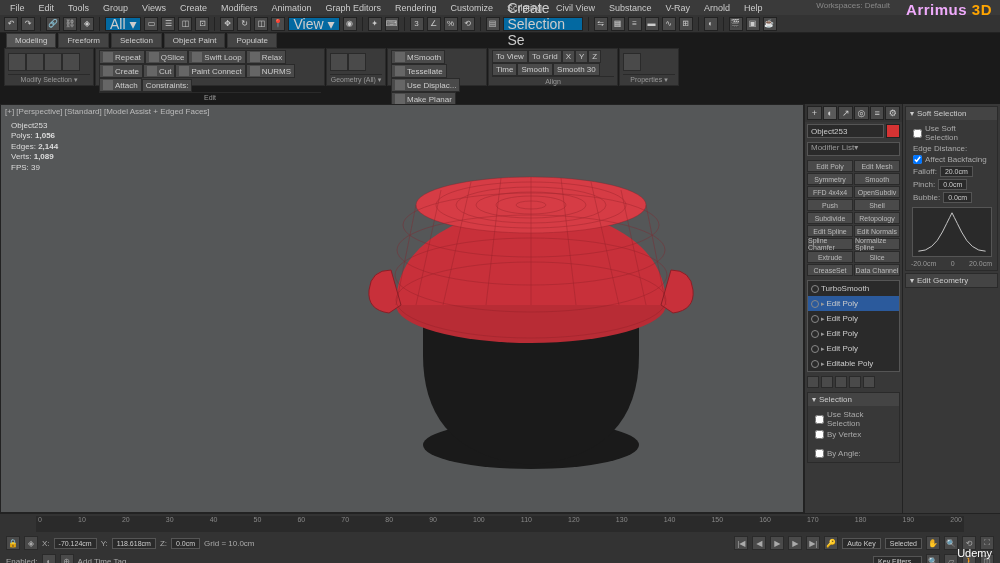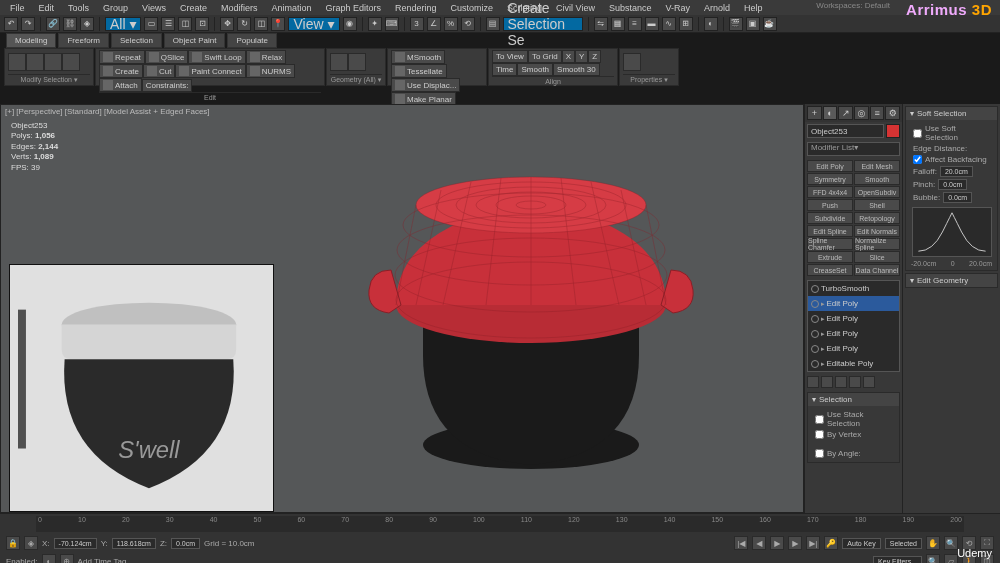--- a/index.html
+++ b/index.html
@@ -293,30 +293,20 @@
         <line x1="85" y1="50" x2="65" y2="150"></line>
         <line x1="315" y1="50" x2="335" y2="150"></line>
       <line x1="110" y1="35" x2="85" y2="150"></line>
         <line x1="140" y1="27" x2="112" y2="150"></line>
         <line x1="170" y1="23" x2="155" y2="150"></line>
         <line x1="230" y1="23" x2="245" y2="150"></line>
         <line x1="260" y1="27" x2="288" y2="150"></line>
         <line x1="290" y1="35" x2="315" y2="150"></line>
     </g>
   </svg>
-  <div class="refimg">
-    <svg width="100%" height="100%" viewBox="0 0 265 248">
-      <rect width="265" height="248" fill="#e0e0e0"></rect>
-      <ellipse cx="140" cy="60" rx="88" ry="22" fill="#c0c0c0"></ellipse>
-      <path d="M52 60 L52 85 Q52 95 62 95 L218 95 Q228 95 228 85 L228 60 Z" fill="#d5d5d5"></path>
-      <path d="M55 95 Q48 190 140 225 Q232 190 225 95 Z" fill="#2a2a2a"></path>
-      <text x="140" y="195" text-anchor="middle" fill="#999" font-size="24" font-style="italic" font-family="Georgia">S'well</text>
-      <rect x="8" y="45" width="8" height="140" fill="#505050"></rect>
-    </svg>
-  </div>
 </div>
 
 <div class="rightpanel">
   <div class="cmdpanel">
     <div class="tabrow">
       <div class="tabico">+</div>
       <div class="tabico active">◐</div>
       <div class="tabico">↗</div>
       <div class="tabico">◎</div>
       <div class="tabico">≡</div>

